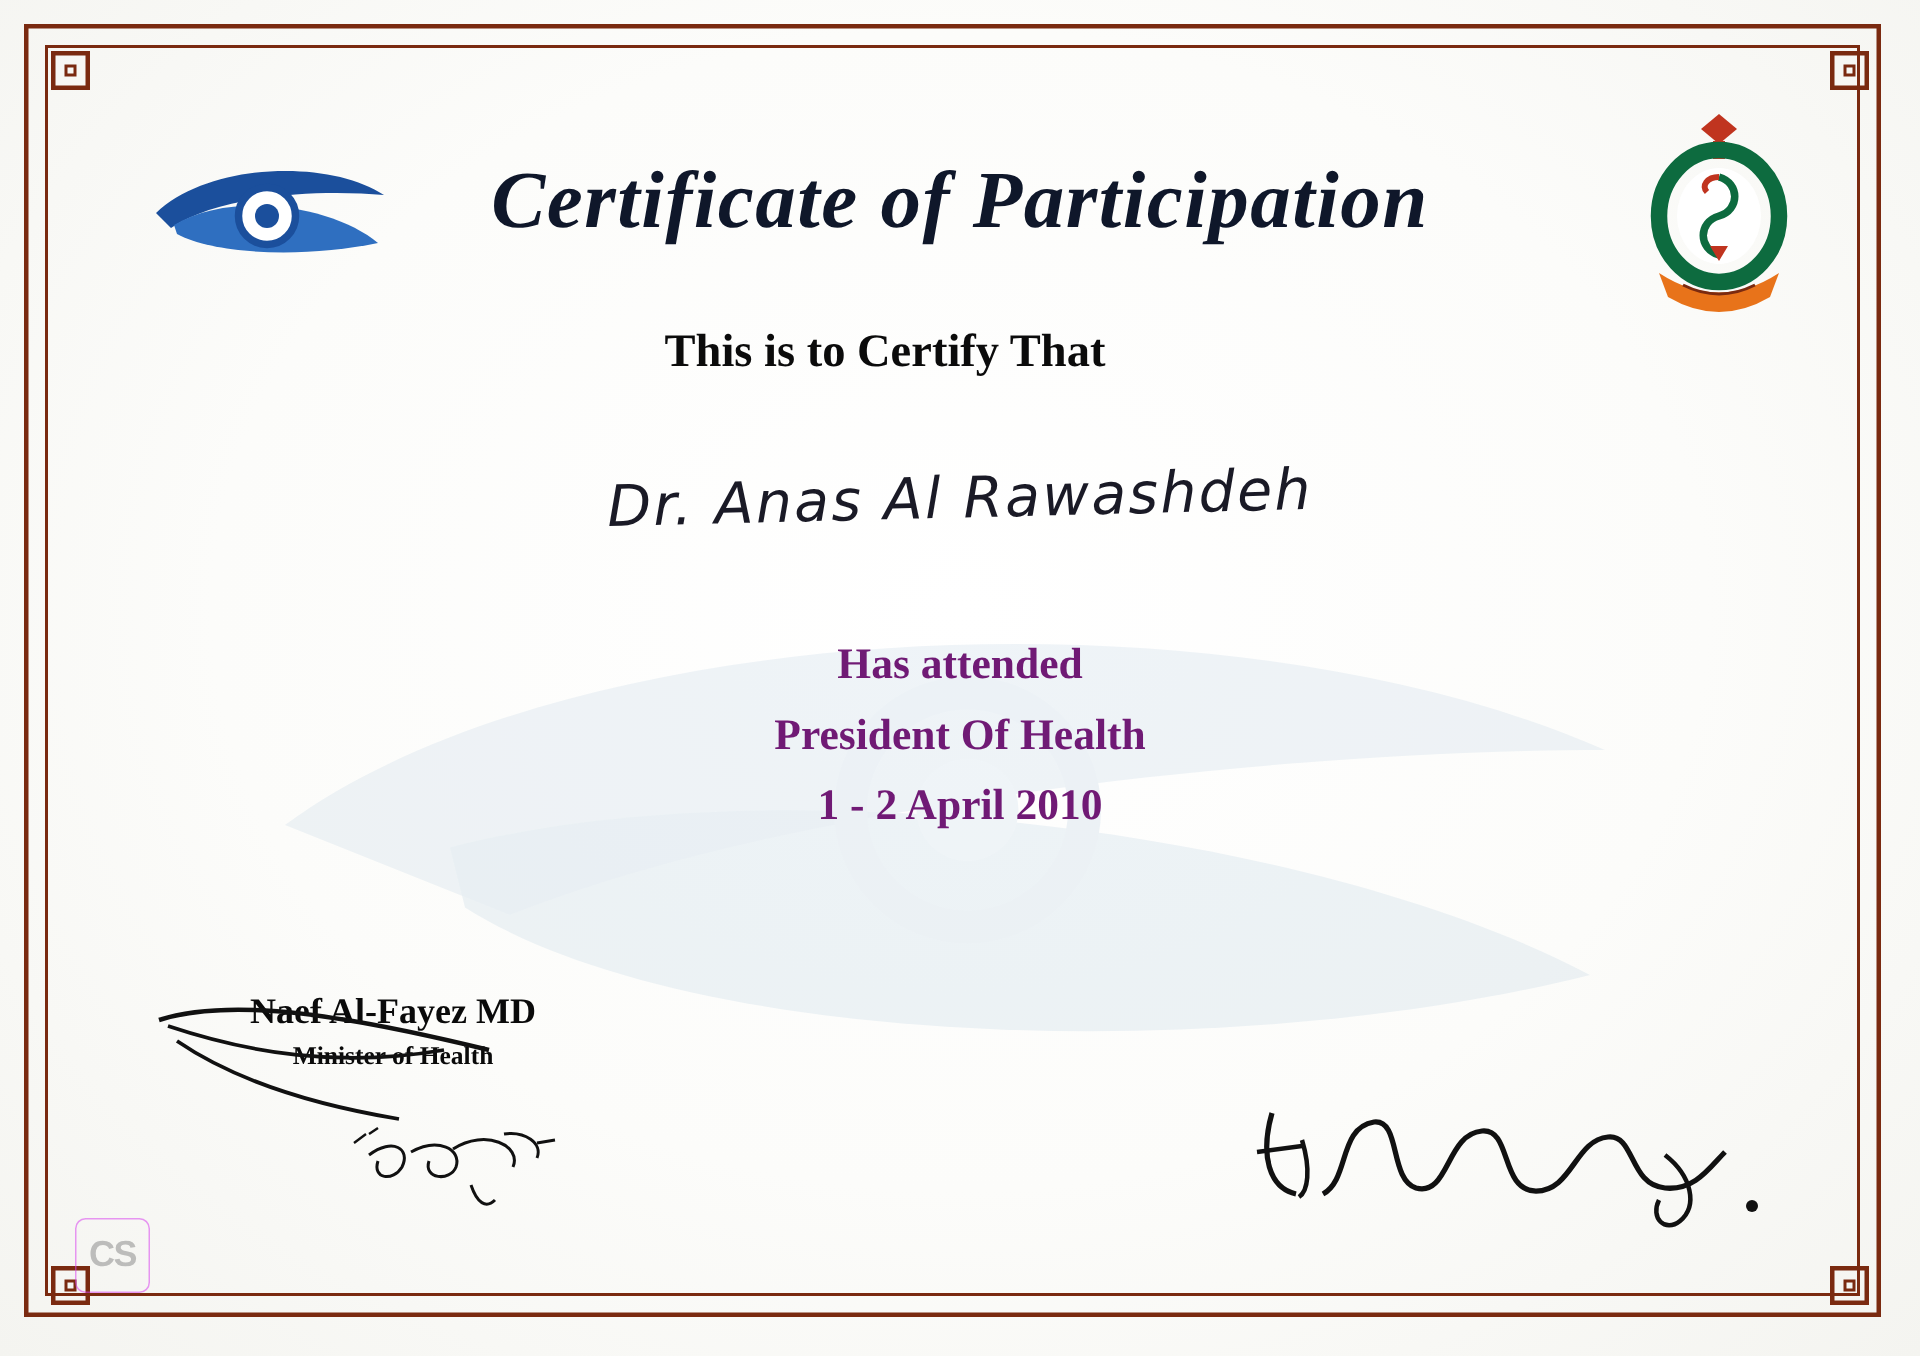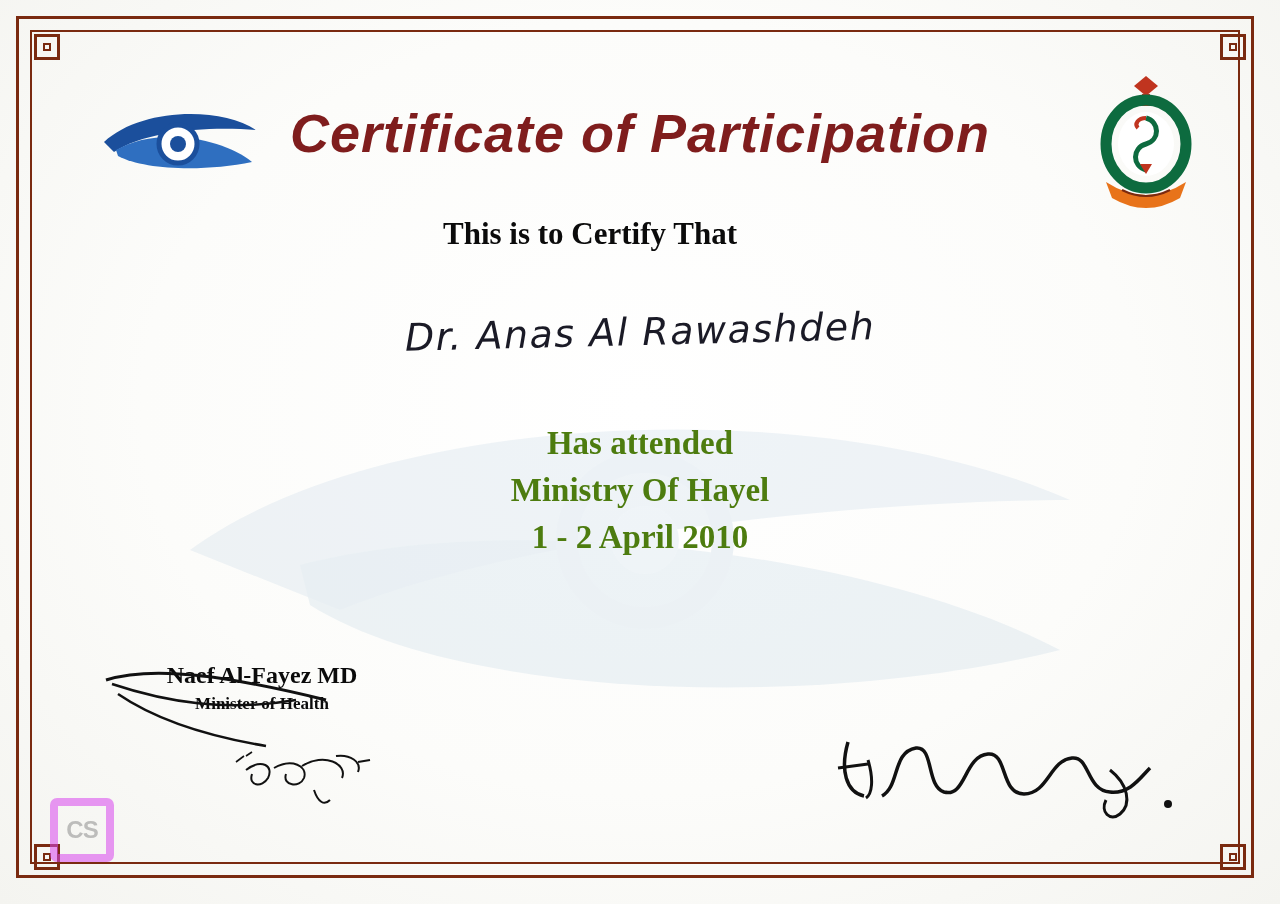--- a/index.html
+++ b/index.html
@@ -93,25 +93,25 @@
     top: 28px;
     width: 160px;
     height: 80px;
   }
   .title-main {
     position: absolute;
     left: 0;
     top: 30px;
     width: 1160px;
     text-align: center;
-    font-family: Liberation Sans, sans-serif;
+    font-family: Liberation Serif, serif;
     font-weight: bold;
     font-size: 54px;
     letter-spacing: 1px;
-    color: #7f1d1d;
+    color: #0f172a;
     font-style: italic;
   }
   .moh-logo {
     position: absolute;
     right: 28px;
     top: 0px;
     width: 92px;
     height: 136px;
   }
 
@@ -139,23 +139,23 @@
     transform: rotate(-1.4deg);
   }
 
   .body-lines {
     position: absolute;
     left: 0; top: 420px;
     width: 1280px;
     text-align: center;
   }
   .body-lines .line {
-    font-size: 33px;
-    font-weight: bold;
-    color: #4d7c0f;
+    font-size: 29px;
+    font-weight: bold;
+    color: #701a75;
     line-height: 47px;
     font-family: "Liberation Serif", serif;
   }
 
   
   .sig {
     position: absolute;
     text-align: center;
   }
   .sig .name {
@@ -187,21 +187,21 @@
     left: 50px;
     bottom: 42px;
     display: flex;
     align-items: center;
     gap: 18px;
     opacity: 0.55;
   }
   .cs-badge {
     width: 48px;
     height: 48px;
-    border: 8px solid #d946ef;
+    border: 1px solid #d946ef;
     border-radius: 7px;
     color: #8e8e8e;
     font-family: "Liberation Sans", sans-serif;
     font-weight: bold;
     font-size: 24px;
     display: flex;
     align-items: center;
     justify-content: center;
     letter-spacing: -1px;
   }
@@ -257,21 +257,21 @@
     </svg>
 
   </div>
 
   <div class="subtitle">This is to Certify That</div>
 
   <div class="recipient">Dr. Anas Al Rawashdeh</div>
 
   <div class="body-lines">
     <div class="line">Has attended</div>
-    <div class="line">Ministry Of Hayel</div>
+    <div class="line">President Of Health</div>
     <div class="line">1 - 2 April 2010</div>
   </div>
 
   <div class="sig sig-left">
     <div class="name">Naef Al-Fayez MD</div>
     <div class="role">Minister of Health</div>
   </div>
   <svg class="ink ink-left" viewBox="0 0 360 170">
     <path d="M10 30 C 60 14, 140 28, 230 50" stroke="#111" stroke-width="3" fill="none"></path>
     <path d="M16 34 C 70 52, 130 62, 200 50" stroke="#111" stroke-width="2.5" fill="none"></path>

